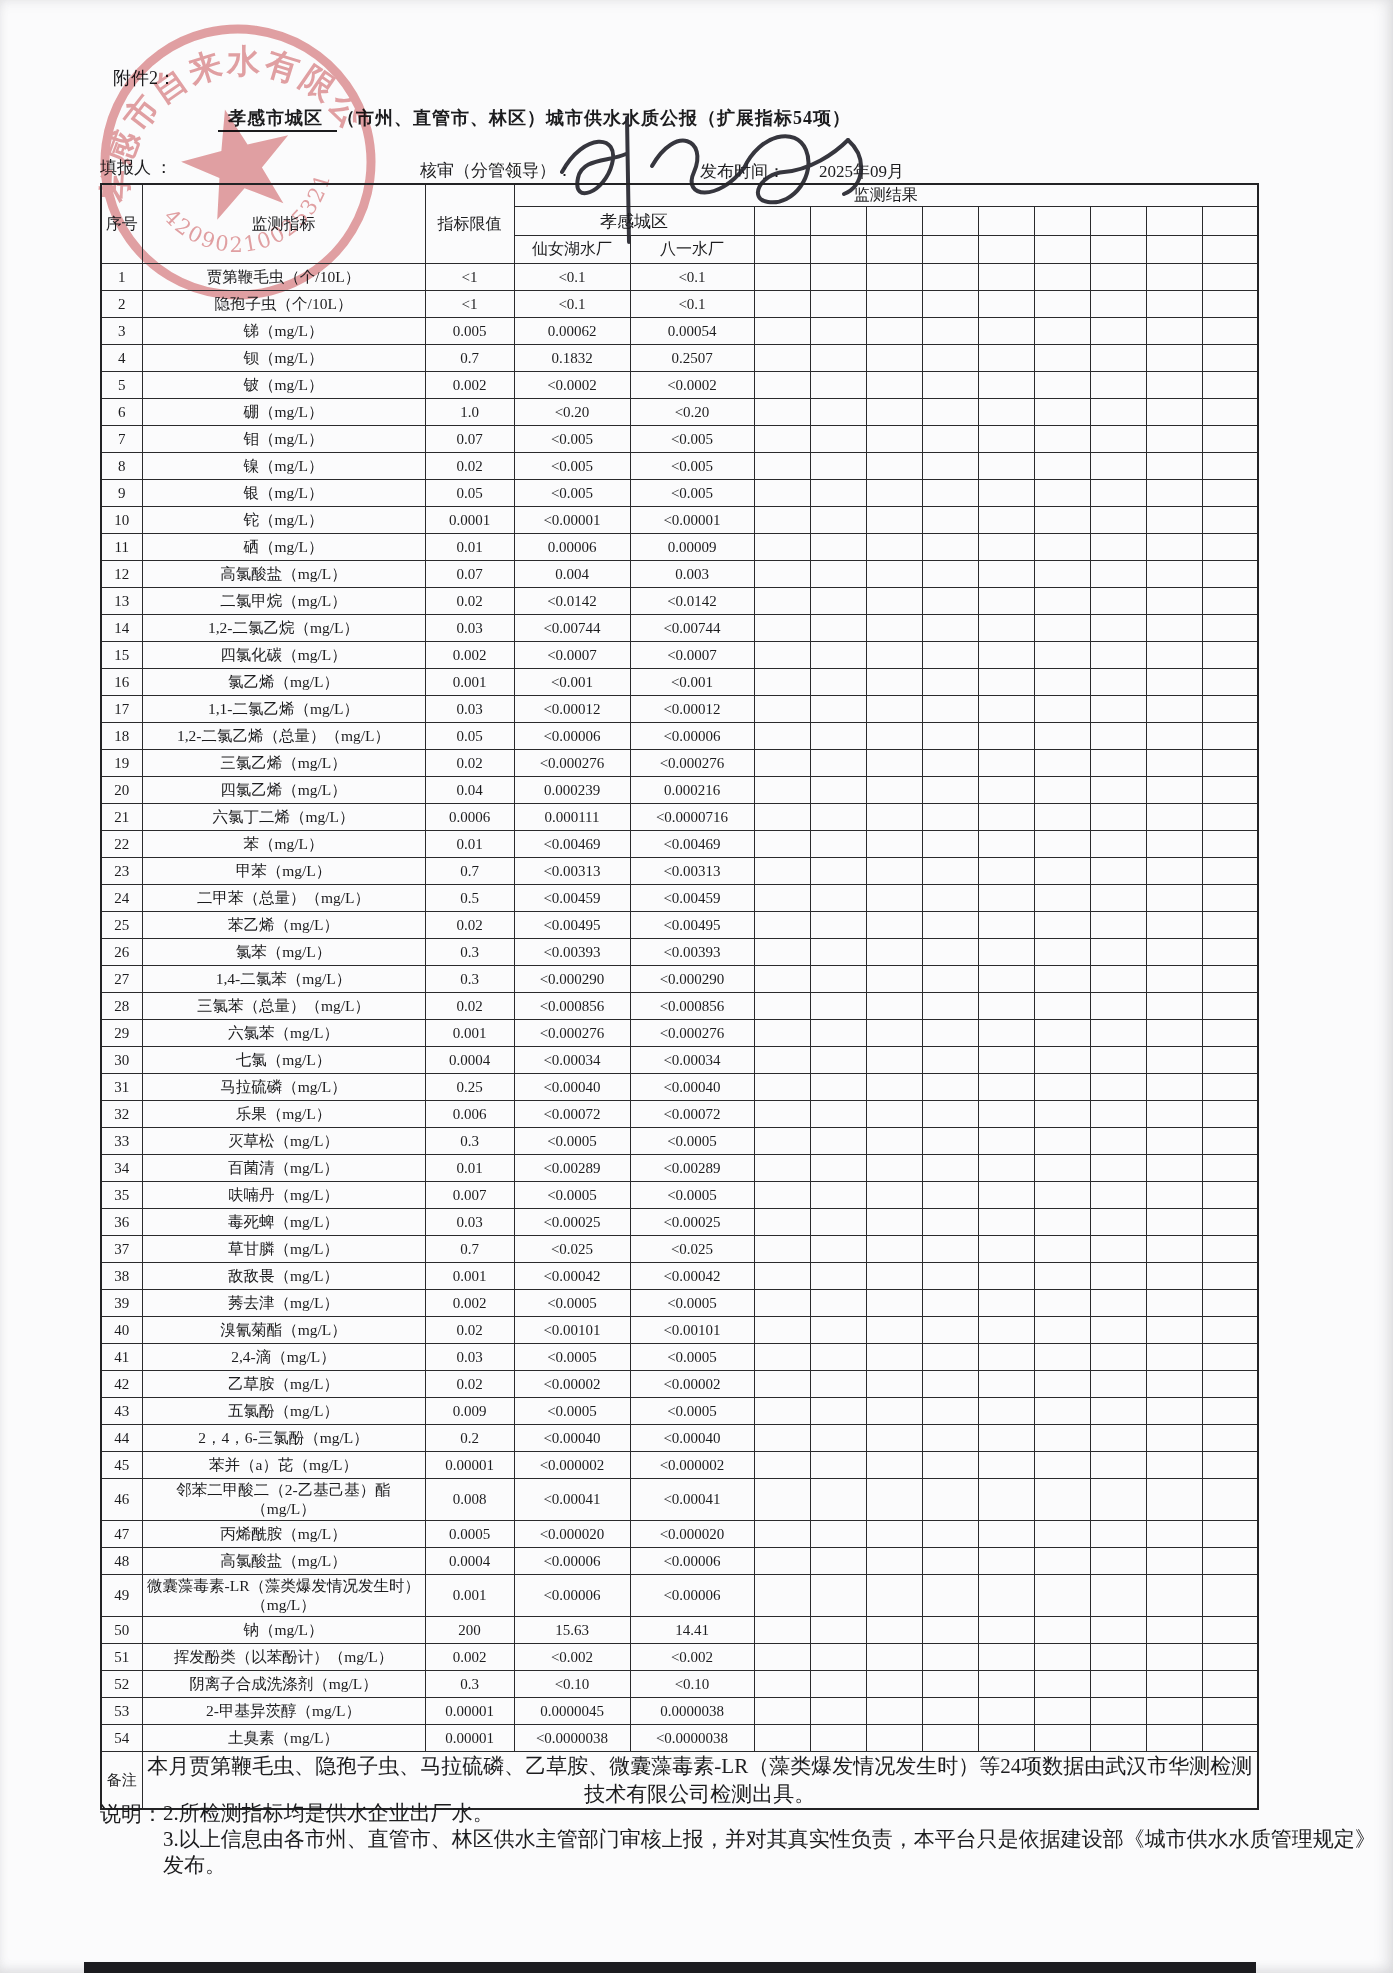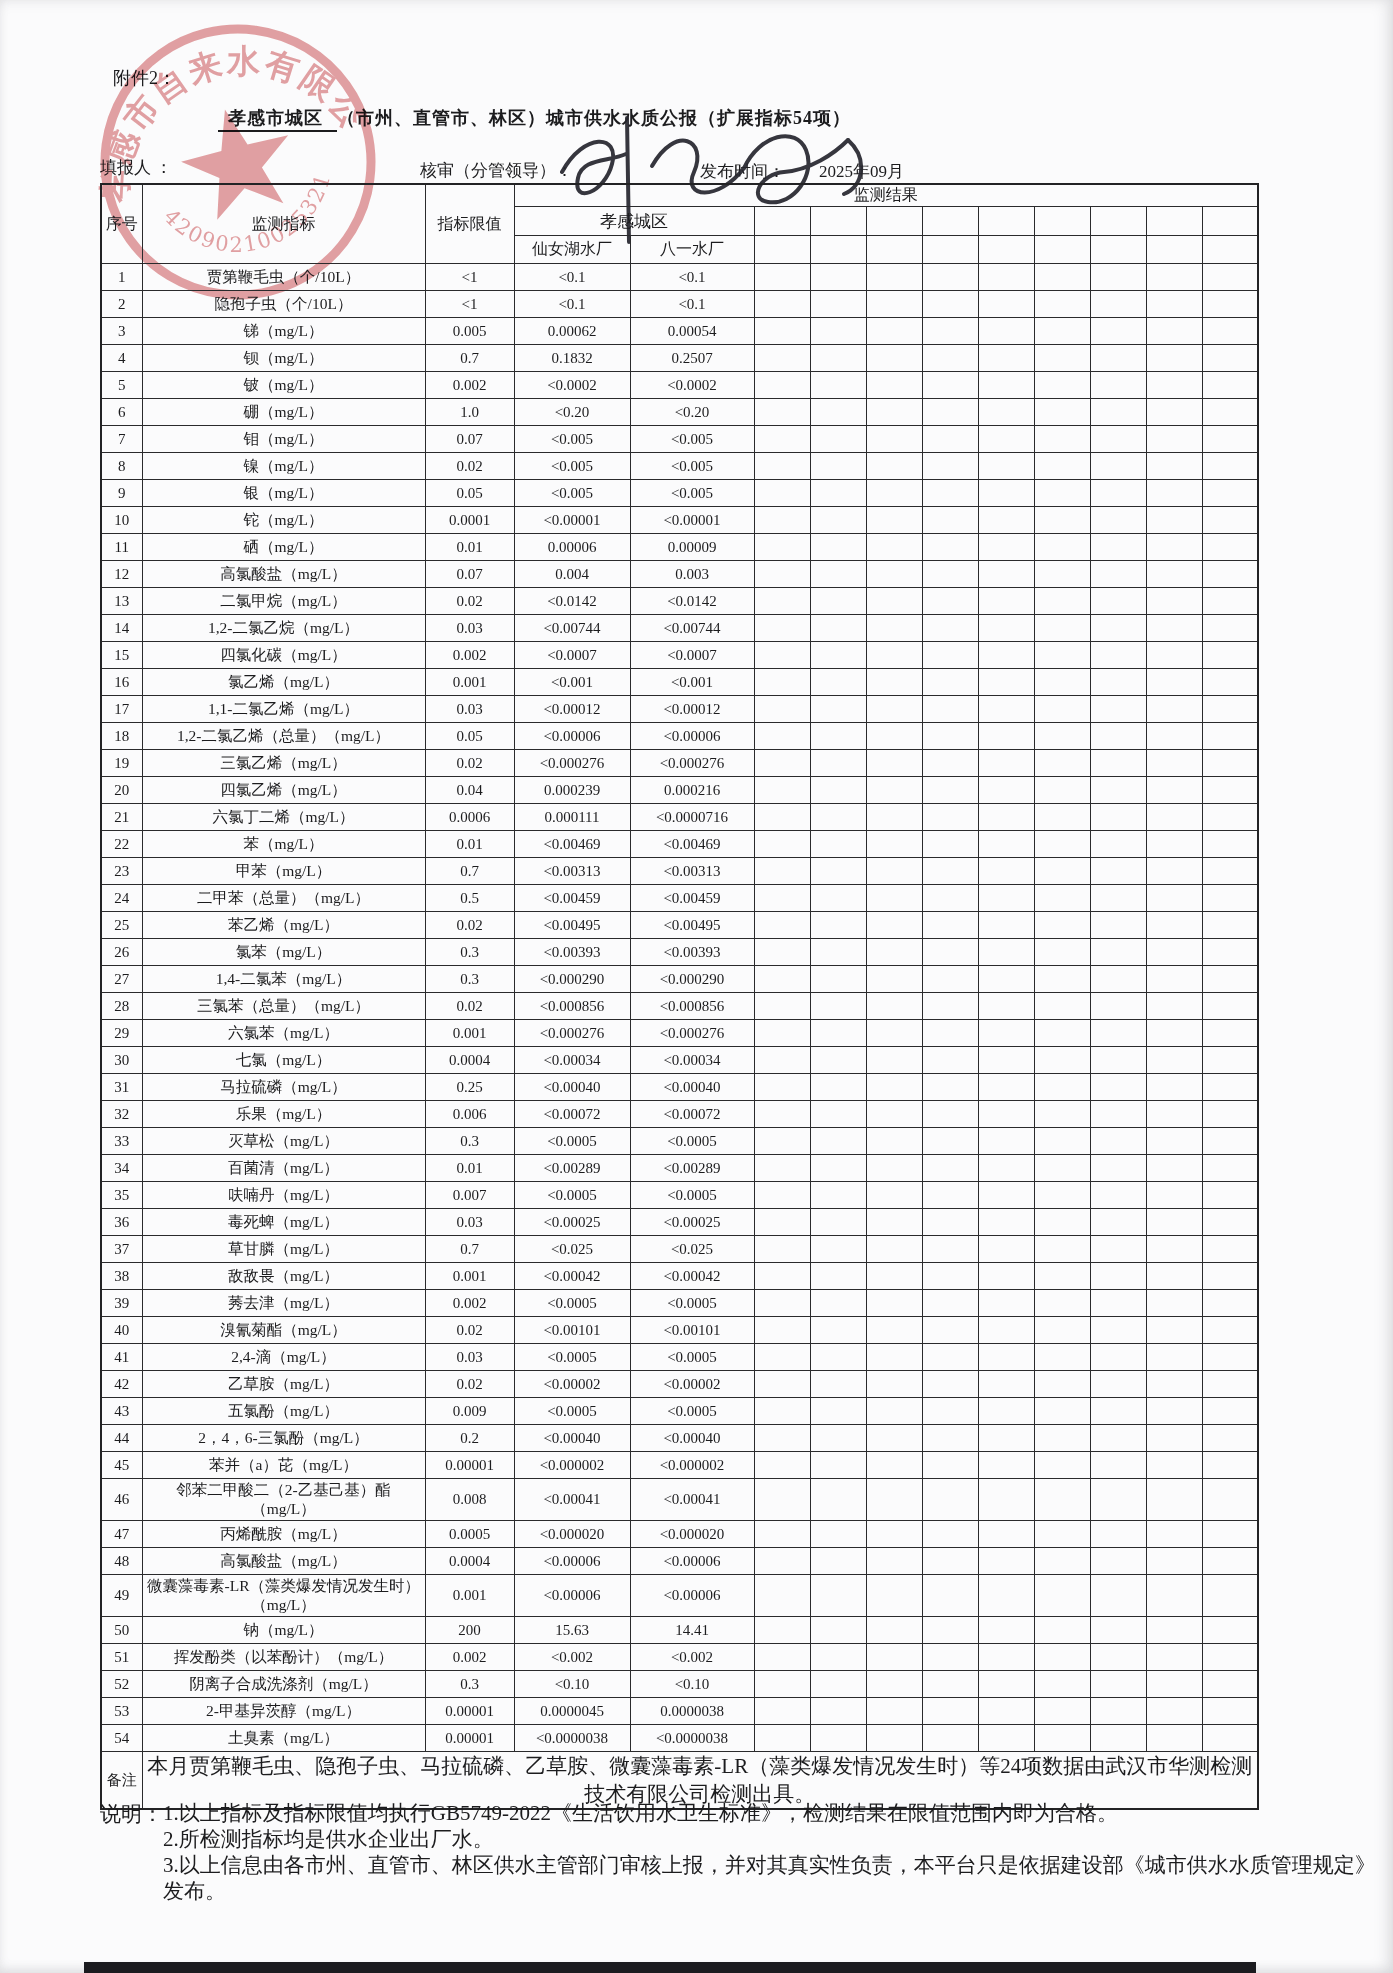--- a/index.html
+++ b/index.html
@@ -1014,19 +1014,18 @@
     <tr class="noterow">
       <td>备注</td>
       <td class="note-text" colspan="13">本月贾第鞭毛虫、隐孢子虫、马拉硫磷、乙草胺、微囊藻毒素-LR（藻类爆发情况发生时）等24项数据由武汉市华测检测技术有限公司检测出具。</td>
     </tr>
   </tbody>
 </table>
 
 <div class="footnotes">
   <div class="fl">说明：</div>
   <div class="fn-lines">
-      <div>1.以上指标及指标限值均执行GB5749-2022《生活饮用水卫生标准》，检测结果在限值范围内即为合格。</div>
       <div>2.所检测指标均是供水企业出厂水。</div>
       <div>3.以上信息由各市州、直管市、林区供水主管部门审核上报，并对其真实性负责，本平台只是依据建设部《城市供水水质管理规定》发布。</div>
     </div>
 </div>
 
 <div class="bottom-strip"></div>
 
 </body></html>

